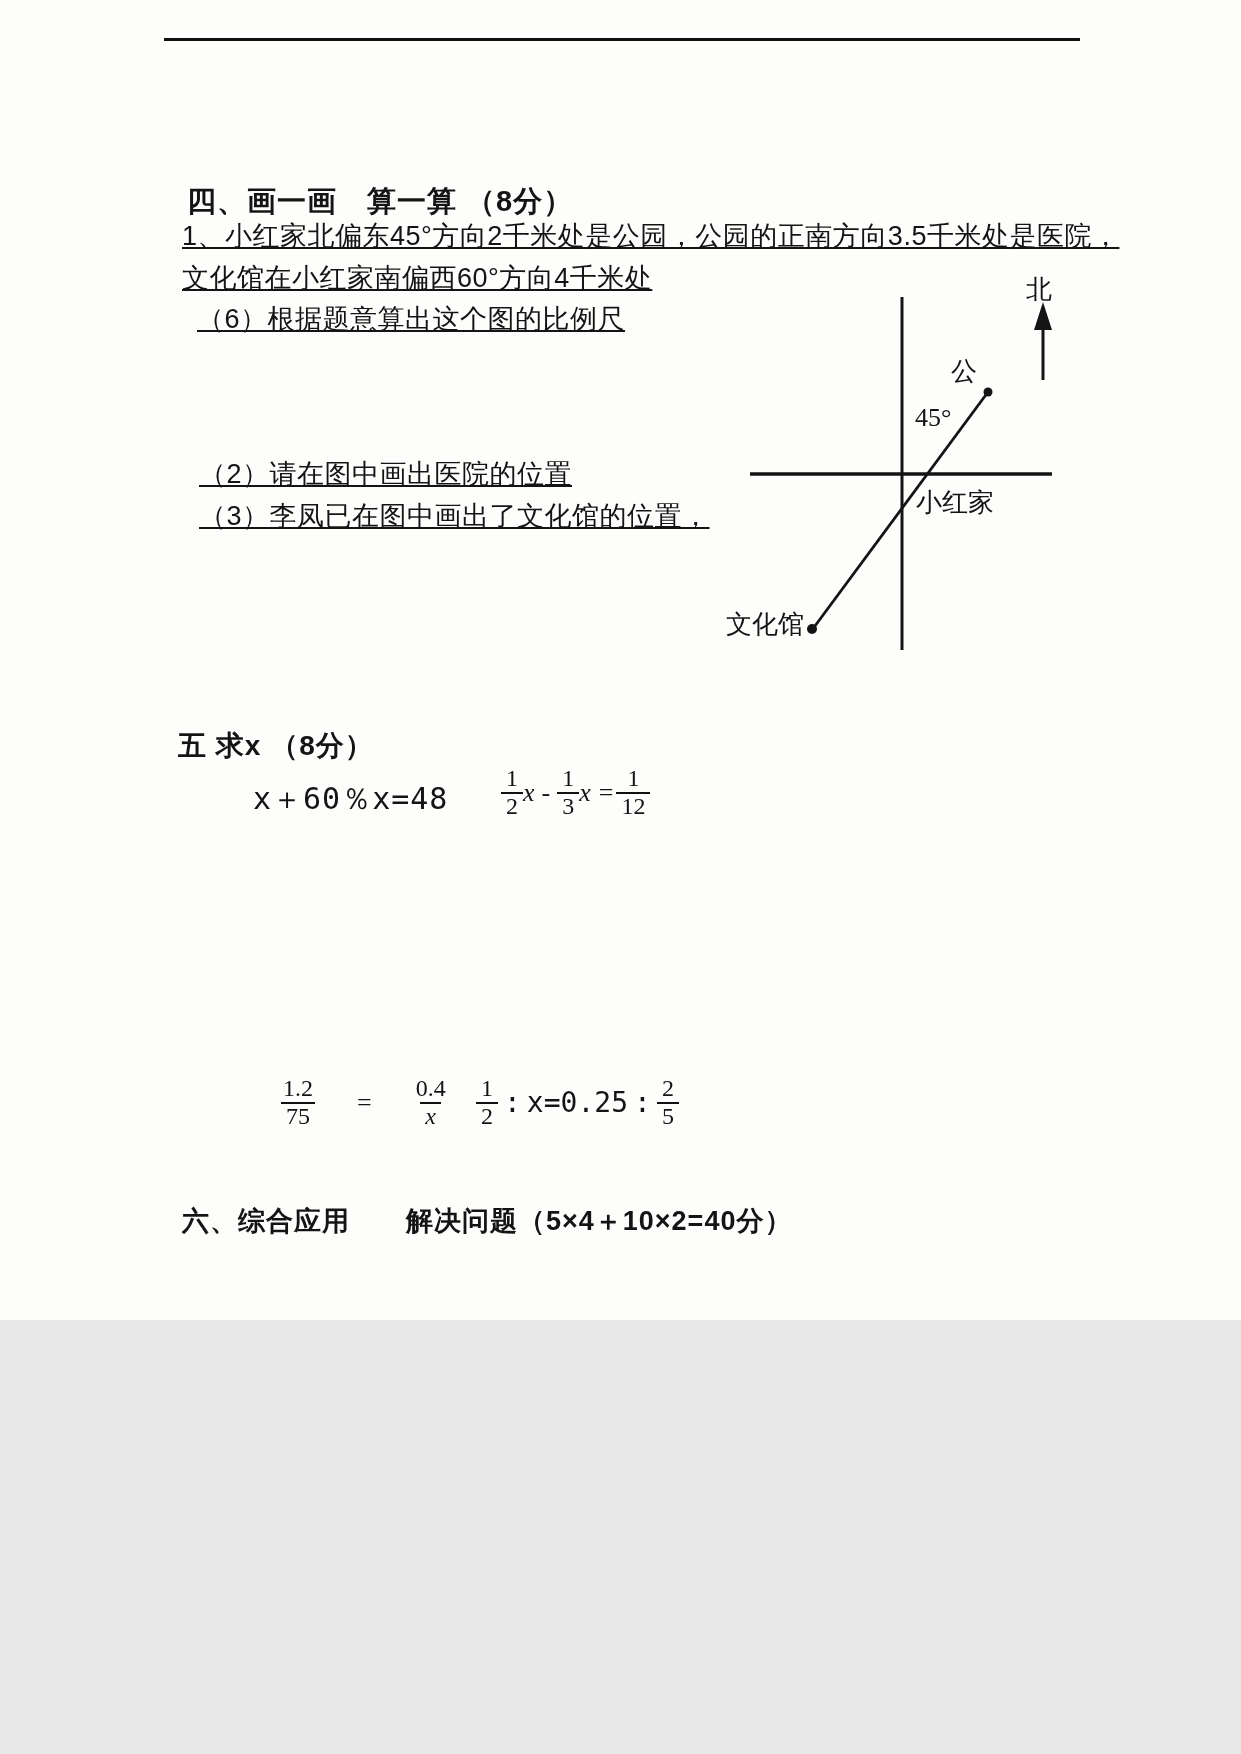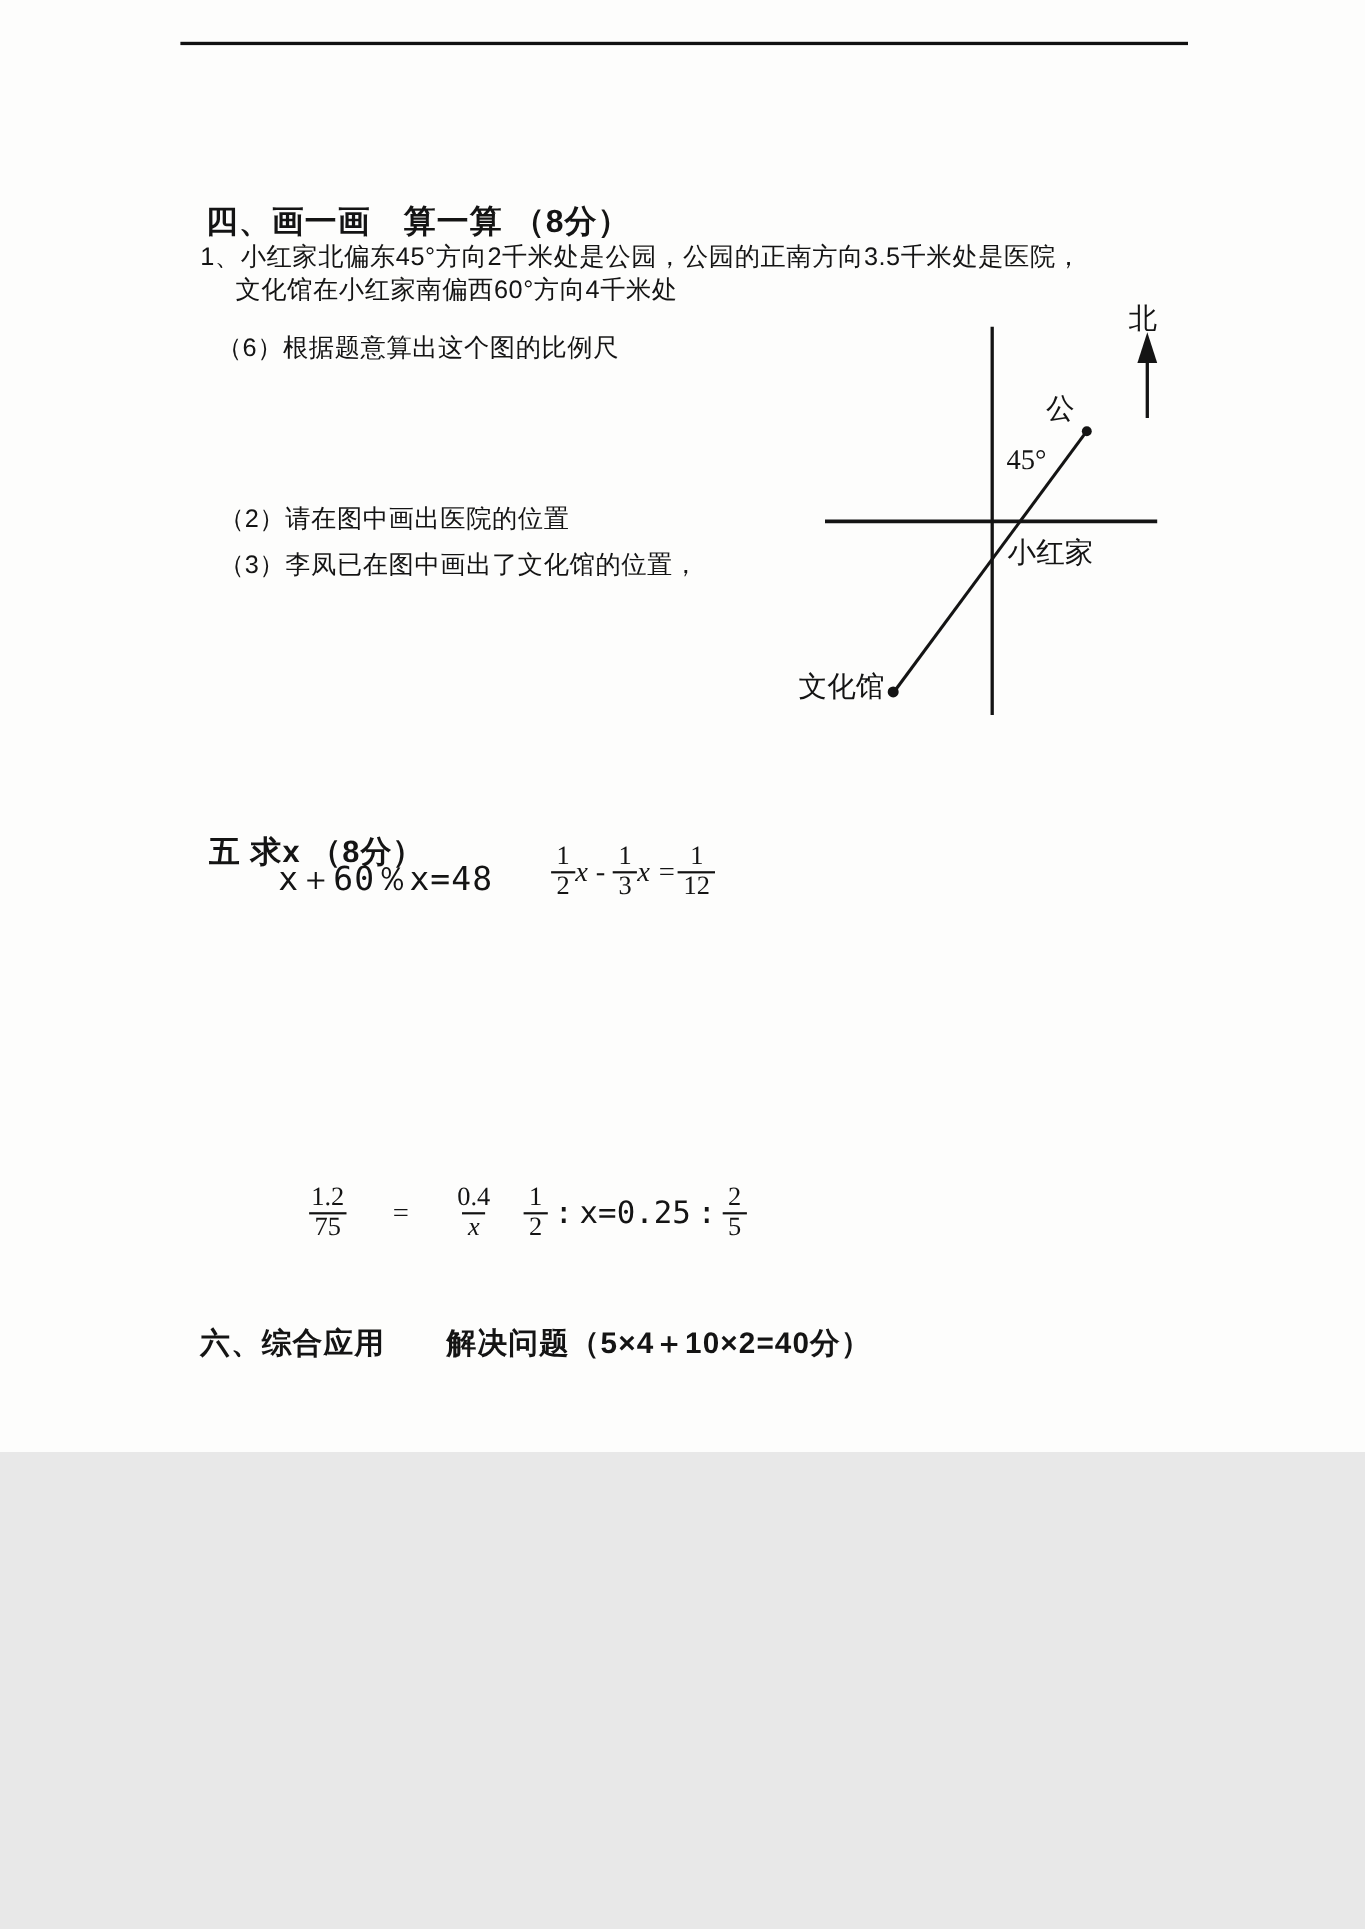--- a/index.html
+++ b/index.html
@@ -7,21 +7,21 @@
     position:relative;
     width:1241px;height:1320px;
     background:#fdfdfc;
     color:#141414;
     font-family:"Liberation Sans", sans-serif;
     overflow:hidden;
   }
   .abs{position:absolute;white-space:nowrap;}
   .rule{position:absolute;background:#111;}
   .heading{font-weight:bold;font-size:29px;letter-spacing:1px;}
-  .body-text{font-size:23px;letter-spacing:0.5px;}
+  .body-text{font-size:27px;letter-spacing:0.5px;text-decoration:underline;}
   .mono{font-family:"DejaVu Sans Mono", monospace;font-size:30px;letter-spacing:1px;}
   .diagram-label{font-size:26px;}
   .eq{display:flex;align-items:center;font-family:"Liberation Serif", serif;}
   .frac{display:inline-flex;flex-direction:column;align-items:center;
         font-family:"Liberation Serif", serif;font-size:24px;line-height:1.08;}
   .frac .num{padding:0 5px;}
   .frac .den{border-top:2px solid #111;padding:0 5px;}
   .vx{font-family:"Liberation Serif", serif;font-style:italic;font-size:26px;}
   .op{font-family:"Liberation Serif", serif;font-size:26px;padding:0 7px;}
   .op-tight{font-family:"Liberation Serif", serif;font-size:26px;padding:0 3px 0 8px;}
@@ -31,21 +31,21 @@
 </head>
 <body>
 
 <div class="page">
 
   <div class="rule" style="left:164px;top:38px;width:916px;height:3px;"></div>
 
   <div class="abs heading" style="left:187px;top:182px;">四、画一画　算一算 （8分）</div>
 
   <div class="abs body-text" style="left:182px;top:218px;">1、小红家北偏东45°方向2千米处是公园，公园的正南方向3.5千米处是医院，</div>
-  <div class="abs body-text" style="left:182px;top:248px;margin-left:32px;">文化馆在小红家南偏西60°方向4千米处</div>
+  <div class="abs body-text" style="left:182px;top:260px;">文化馆在小红家南偏西60°方向4千米处</div>
   <div class="abs body-text" style="left:197px;top:301px;">（6）根据题意算出这个图的比例尺</div>
   <div class="abs body-text" style="left:199px;top:456px;">（2）请在图中画出医院的位置</div>
   <div class="abs body-text" style="left:199px;top:498px;">（3）李凤已在图中画出了文化馆的位置，</div>
 
   <svg class="abs" style="left:700px;top:270px;" width="380" height="392" viewBox="700 270 380 392">
 
     <line x1="902" y1="297" x2="902" y2="650" stroke-width="3"></line>
 
     <line x1="750" y1="474" x2="1052" y2="474" stroke-width="3.5"></line>
 
@@ -58,21 +58,21 @@
       <polygon points="1043,302 1034,330 1052,330" fill="#141414"></polygon>
     </g>
   </svg>
 
   <div class="abs diagram-label" style="left:1026px;top:272px;">北</div>
   <div class="abs diagram-label" style="left:951px;top:354px;">公</div>
   <div class="abs diagram-label" style="left:915px;top:403px;font-family:'Liberation Serif',serif;text-align:center;">45°</div>
   <div class="abs diagram-label" style="left:916px;top:485px;">小红家</div>
   <div class="abs diagram-label" style="left:726px;top:607px;">文化馆</div>
 
-  <div class="abs heading" style="left:190px;top:727px;font-size:28px;margin-top:29px;">五 求x （8分）</div>
+  <div class="abs heading" style="left:178px;top:727px;font-size:28px;">五 求x （8分）</div>
 
   <div class="abs mono" style="left:253px;top:779px;">x＋60％x=48</div>
 
   <div class="abs eq" style="left:501px;top:766px;">
     <span class="frac">
       <span class="num">1</span>
       <span class="den">2</span>
     </span>
     <span class="vx">x</span>
     <span class="op">-</span>

